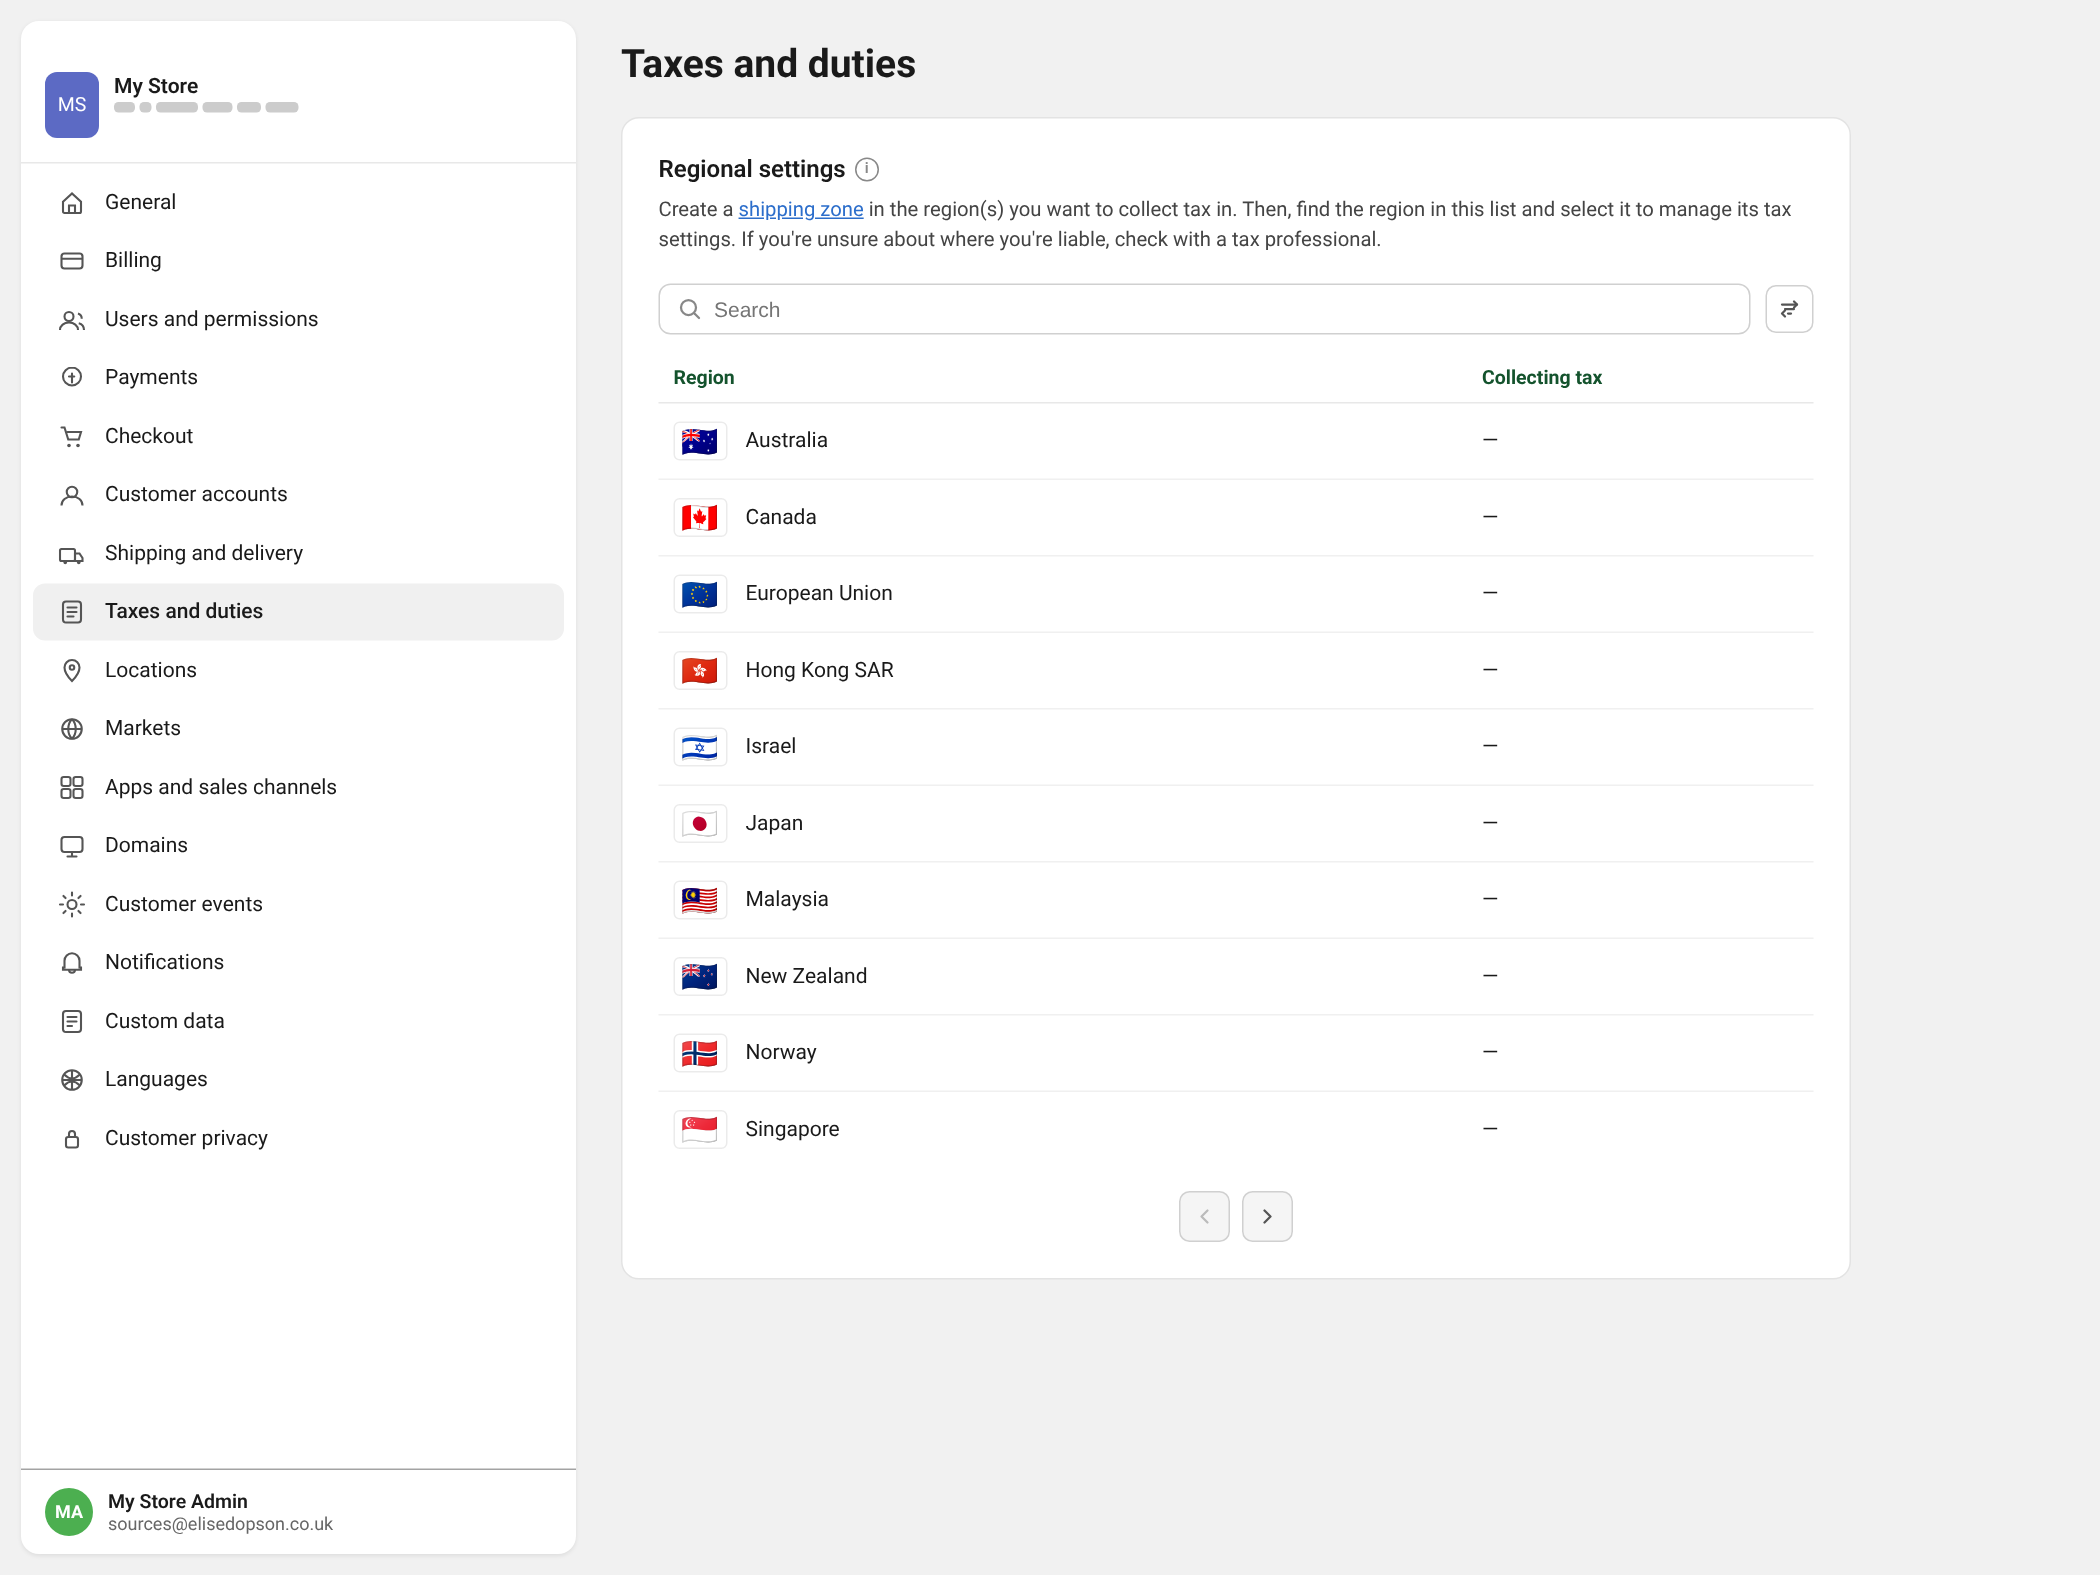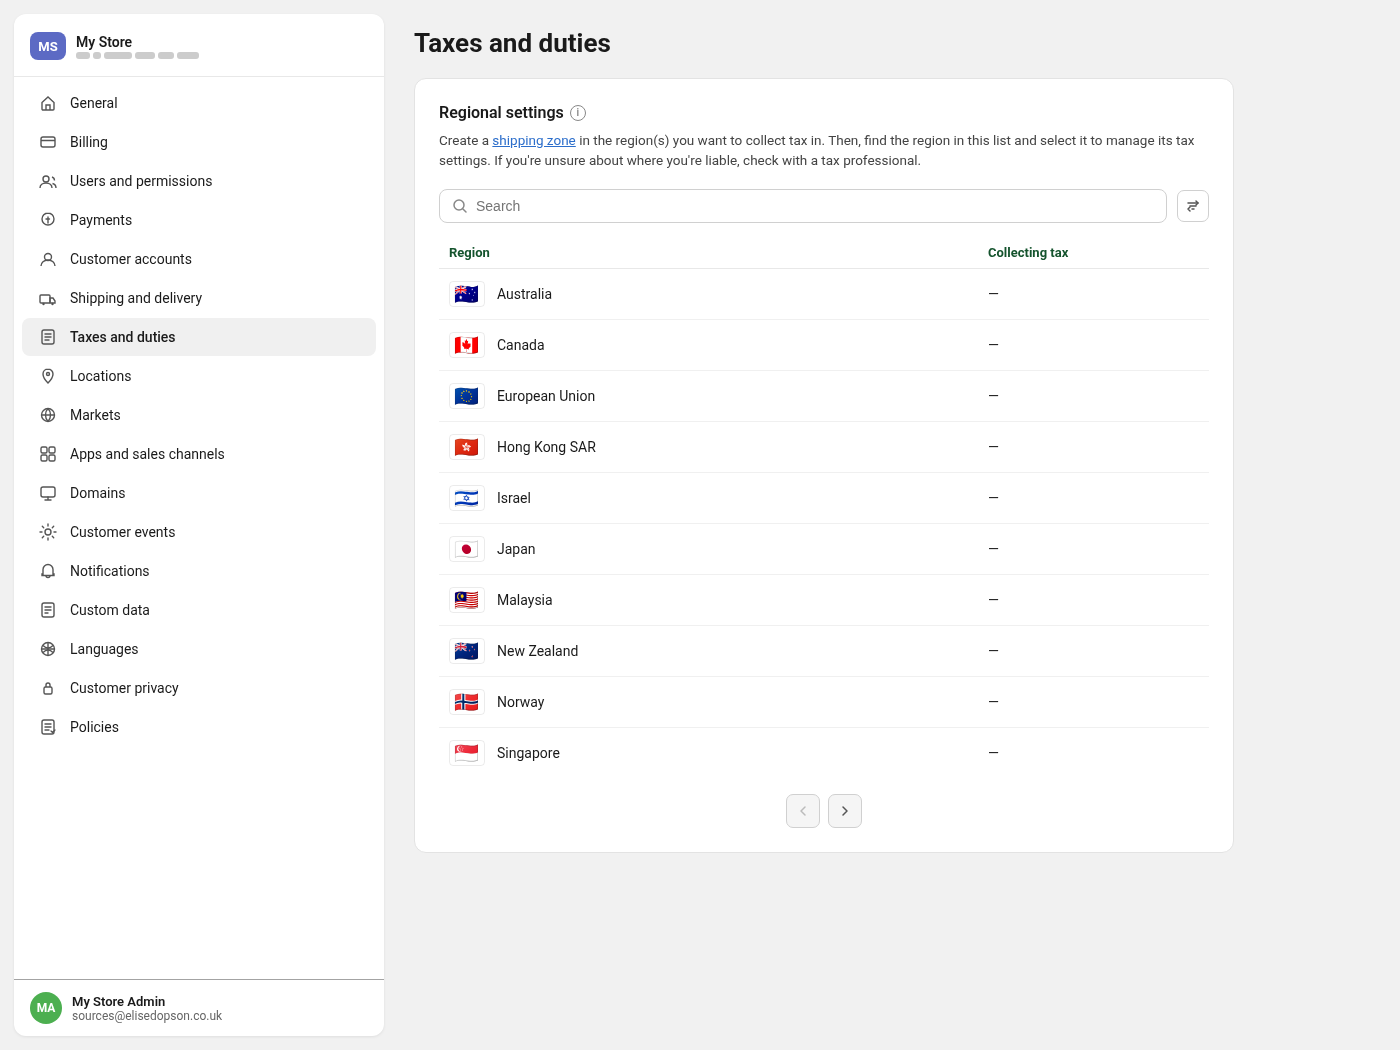--- a/index.html
+++ b/index.html
@@ -25,29 +25,30 @@
       overflow-y: auto;
     }
     .sidebar-header {
       display: flex;
       align-items: center;
       padding: 18px 16px 10px 16px;
       gap: 10px;
     }
     .store-avatar {
       width: 36px;
-      height: 28px;
+      height: 44px;
       border-radius: 8px;
       background: #5c6ac4;
       color: #fff;
       display: flex;
       align-items: center;
       justify-content: center;
-      font-weight: 700;
+      font-weight: 400;
       font-size: 13px;
+      margin-top: 16px;
     }
     .store-name-block {
       display: flex;
       flex-direction: column;
     }
     .store-name {
       font-size: 14px;
       font-weight: 600;
       color: #1a1a1a;
     }
@@ -339,20 +340,30 @@
           <svg width="18" height="18" viewBox="0 0 18 18" fill="none">
             <path d="M9 2C5.7 2 3 4.7 3 8s2.7 6 6 6 6-2.7 6-6-2.7-6-6-6z" stroke="currentColor" stroke-width="1.4"></path>
             <path d="M9 6v6M7 8h3.5" stroke="currentColor" stroke-width="1.4" stroke-linecap="round"></path>
           </svg>
         </div>
         <span>Payments</span>
       </div>
       <div class="nav-item">
         <div class="nav-icon">
           <svg width="18" height="18" viewBox="0 0 18 18" fill="none">
+            <circle cx="7" cy="15" r="1.2" fill="currentColor"></circle>
+            <circle cx="13" cy="15" r="1.2" fill="currentColor"></circle>
+            <path d="M2 3h2l2.5 8h7l1.5-5H6" stroke="currentColor" stroke-width="1.4" stroke-linecap="round"></path>
+          </svg>
+        </div>
+        <span>Checkout</span>
+      </div>
+      <div class="nav-item">
+        <div class="nav-icon">
+          <svg width="18" height="18" viewBox="0 0 18 18" fill="none">
             <circle cx="9" cy="7" r="3.5" stroke="currentColor" stroke-width="1.4"></circle>
             <path d="M2 16c0-3.5 3-6 7-6s7 2.5 7 6" stroke="currentColor" stroke-width="1.4"></path>
           </svg>
         </div>
         <span>Customer accounts</span>
       </div>
       <div class="nav-item">
         <div class="nav-icon">
           <svg width="18" height="18" viewBox="0 0 18 18" fill="none">
             <rect x="1" y="6" width="10" height="8" rx="1" stroke="currentColor" stroke-width="1.4"></rect>
@@ -448,30 +459,20 @@
         <span>Languages</span>
       </div>
       <div class="nav-item">
         <div class="nav-icon">
           <svg width="18" height="18" viewBox="0 0 18 18" fill="none">
             <rect x="5" y="8" width="8" height="7" rx="1.5" stroke="currentColor" stroke-width="1.4"></rect>
             <path d="M7 8V6a2 2 0 114 0v2" stroke="currentColor" stroke-width="1.4"></path>
           </svg>
         </div>
         <span>Customer privacy</span>
-      </div>
-      <div class="nav-item">
-        <div class="nav-icon">
-          <svg width="18" height="18" viewBox="0 0 18 18" fill="none">
-            <rect x="3" y="2" width="12" height="14" rx="2" stroke="currentColor" stroke-width="1.4"></rect>
-            <path d="M6 6h6M6 9h6M6 12h4" stroke="currentColor" stroke-width="1.4" stroke-linecap="round"></path>
-            <path d="M12 13l1.5 1.5 2.5-2.5" stroke="currentColor" stroke-width="1.3" stroke-linecap="round" stroke-linejoin="round"></path>
-          </svg>
-        </div>
-        <span>Policies</span>
       </div>
     </div>
 
   <div class="sidebar-footer">
     <div class="admin-avatar">MA</div>
     <div class="admin-info">
       <span class="admin-name">My Store Admin</span>
       <span class="admin-email">sources@elisedopson.co.uk</span>
     </div>
   </div>

